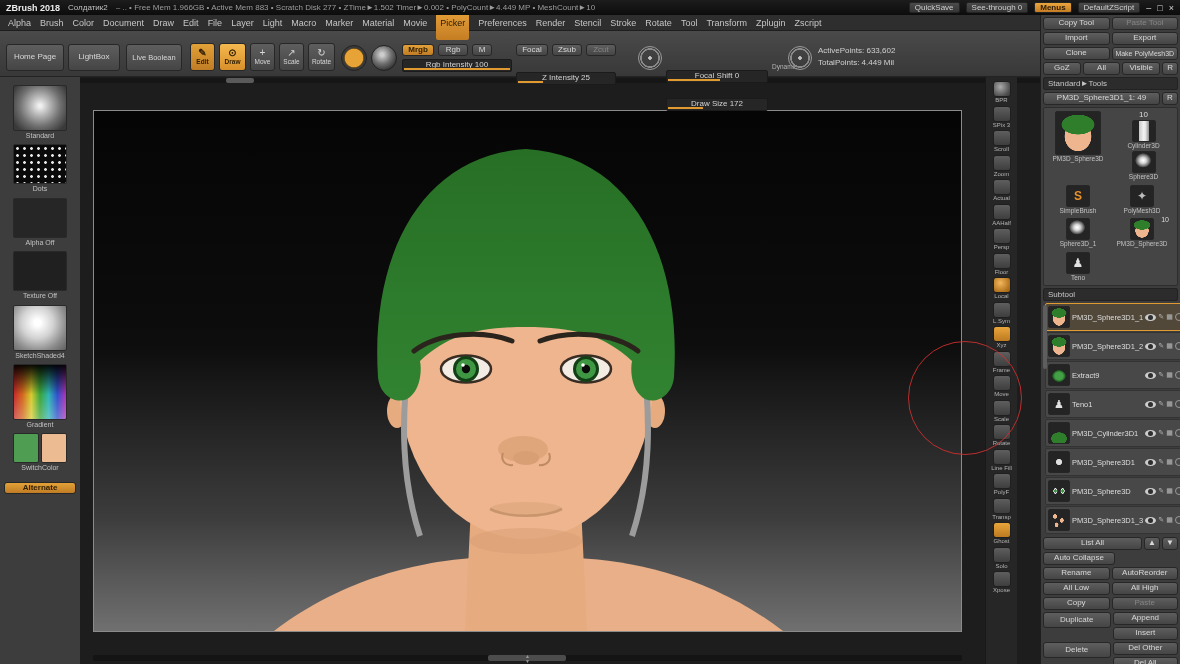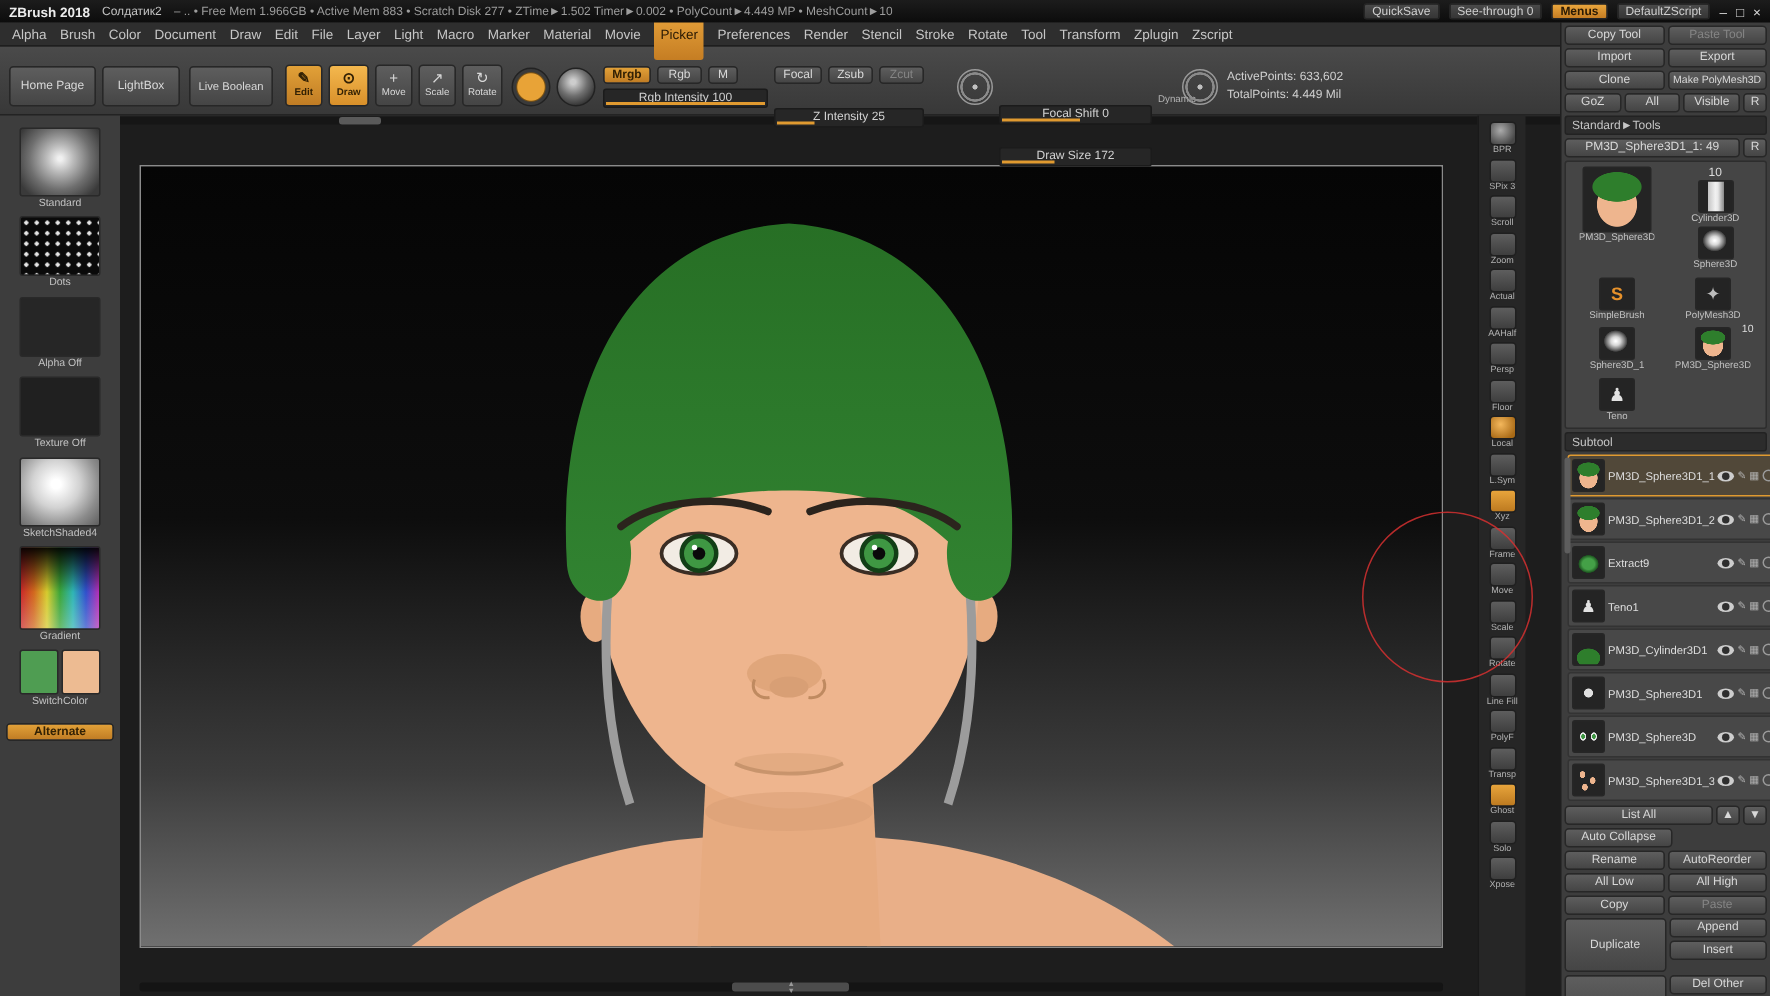--- a/index.html
+++ b/index.html
@@ -138,21 +138,21 @@
 .st-list{flex:1;display:flex;flex-direction:column}
 .st-row{height:28px;display:flex;align-items:center;gap:2px;background:#484848;border:1px solid #333;border-radius:2px;margin-bottom:1px;padding:0 2px}
 .st-row.selected{border-color:#e09a30;background:#514839}
 .st-thumb{width:22px;height:22px;border:1px solid #262626;border-radius:2px;background-color:#242424;flex:0 0 22px;display:flex;align-items:center;justify-content:center;font-size:11px}
 .st-name{flex:1;font-size:7.5px;color:#dedede;overflow:hidden;white-space:nowrap;text-overflow:ellipsis}
 .st-eye{width:11px;height:7px;background:#cdcdcd;border-radius:50%;position:relative;flex:0 0 11px}
 .st-eye i{position:absolute;left:3px;right:3px;top:1px;bottom:1px;background:#2e2e2e;border-radius:50%}
 .st-ico{font-size:7px;color:#b5b5b5}
 .st-circle{width:8px;height:8px;border:1px solid #9a9a9a;border-radius:50%;flex:0 0 8px}
 .dual{display:flex;gap:2px}
-.dual .tall{flex:1;height:36px}
+.dual .tall{flex:1;height:16px}
 .dual .stack{flex:1;display:flex;flex-direction:column;gap:2px}
 .dual .stack .btn{height:13px}
 </style>
 </head>
 <body>
 
 <div class="app">
 
   <div class="titlebar">
     <span class="tb-app">ZBrush 2018</span>

